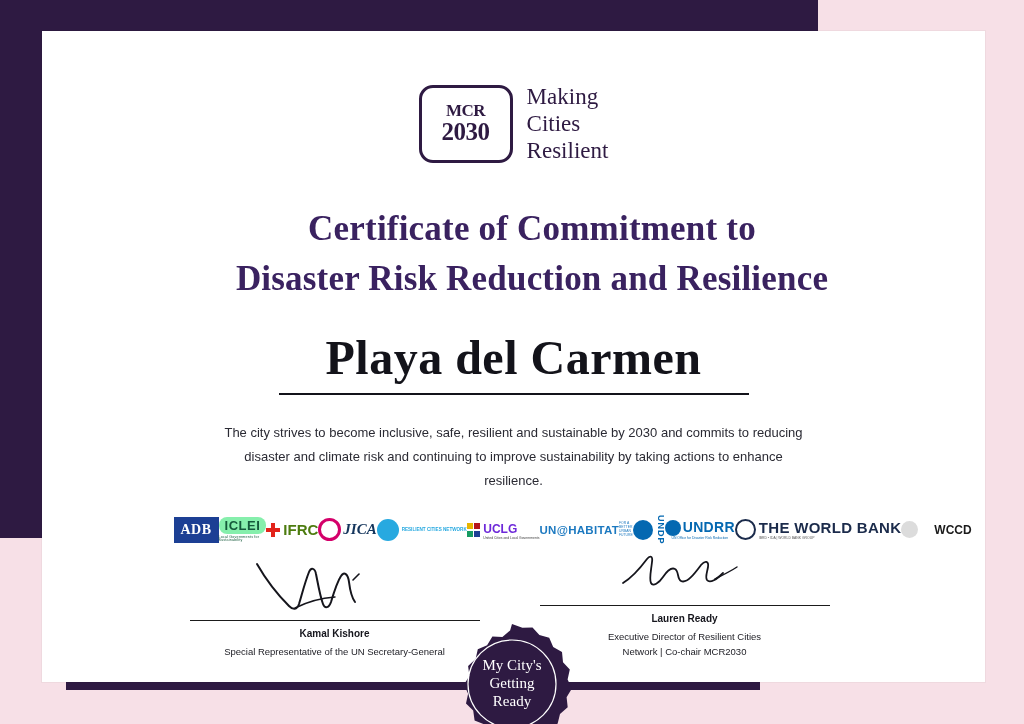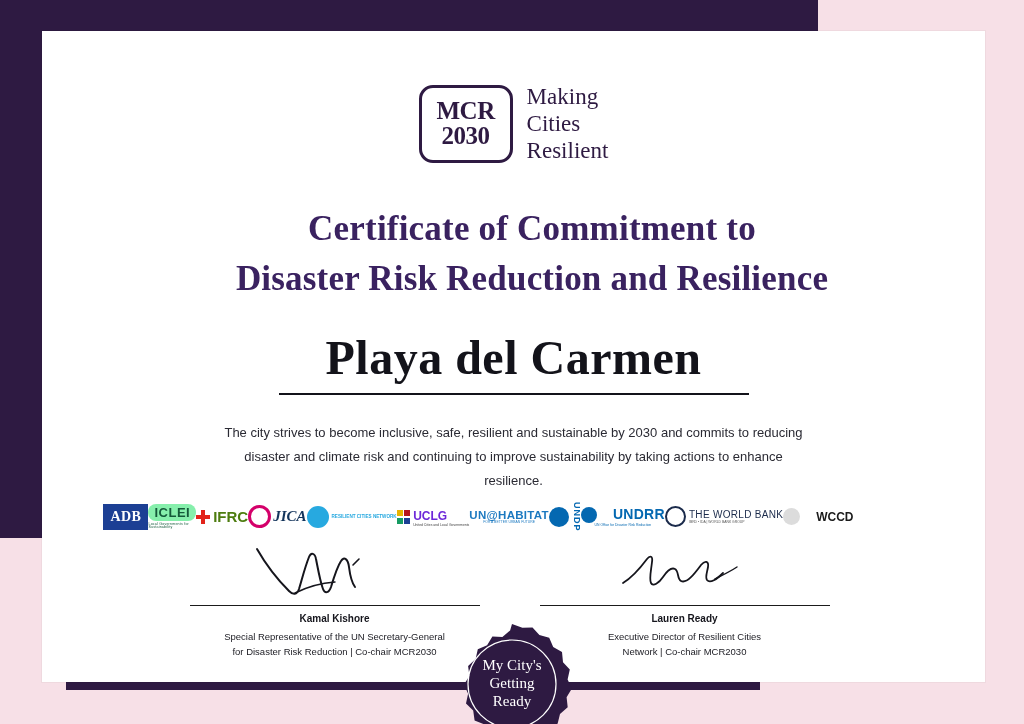--- a/index.html
+++ b/index.html
@@ -71,21 +71,21 @@
     border: 3px solid #2e1a42;
     border-radius: 14px;
     display: flex;
     flex-direction: column;
     align-items: center;
     justify-content: center;
     color: #2e1a42;
     font-family: "Liberation Serif", serif;
   }
   .mcr-box .mcr {
-    font-size: 25px;
+    font-size: 17px;
     font-weight: bold;
     line-height: 1;
     letter-spacing: -0.5px;
   }
   .mcr-box .yr {
     font-size: 25px;
     font-weight: bold;
     line-height: 1.05;
     letter-spacing: -0.5px;
   }
@@ -128,25 +128,25 @@
     margin: 26px auto 0;
     width: 600px;
     text-align: center;
     font-size: 13px;
     color: #2a2a33;
     line-height: 1.85;
   }
 
   
   .partners {
-    margin: 9px auto 0;
+    margin: 22px auto 0;
     width: 680px;
     display: flex;
     align-items: center;
-    justify-content: flex-end;
+    justify-content: flex-start;
   }
   .plogo {
     display: flex;
     align-items: center;
     justify-content: center;
     height: 30px;
   }
   .plogo .txt { white-space: nowrap; }
 
   .p-adb {
@@ -250,21 +250,20 @@
   .p-uclg .sq i:nth-child(1){ background:#e7b400; }
   .p-uclg .sq i:nth-child(2){ background:#b5151c; }
   .p-uclg .sq i:nth-child(3){ background:#169b62; }
   .p-uclg .sq i:nth-child(4){ background:#1c3f94; }
   .p-uclg .txt { line-height: 1.1; text-align: left; }
   .p-uclg .big { font-size: 12px; font-weight: bold; color: #6d28d9; }
   .p-uclg .small { font-size: 3.4px; color: #444; }
 
   .p-unhab {
     display: flex;
-    flex-direction: column;
     align-items: center;
     line-height: 1.1;
   }
   .p-unhab .big {
     font-size: 11.5px;
     font-weight: bold;
     color: #1c79c0;
     letter-spacing: 0.3px;
   }
   .p-unhab .small { font-size: 3.4px; color: #1c79c0; }
@@ -286,21 +285,21 @@
     line-height: 1;
     writing-mode: vertical-rl;
     letter-spacing: 1px;
   }
   .p-undrr {
     display: flex;
     flex-direction: column;
     align-items: center;
     line-height: 1.1;
   }
-  .p-undrr .row { display: flex; align-items: center; gap: 16px; }
+  .p-undrr .row { display: flex; align-items: center; gap: 2px; }
   .p-undrr .globe {
     width: 16px; height: 16px;
     border-radius: 50%;
     background: #0468b1;
   }
   .p-undrr .big {
     font-size: 14px;
     font-weight: bold;
     color: #0468b1;
     letter-spacing: 0.3px;
@@ -311,21 +310,21 @@
     display: flex;
     align-items: center;
     gap: 3px;
   }
   .p-wb .mark {
     width: 17px; height: 17px;
     border-radius: 50%;
     border: 2px solid #1b2b4b;
   }
   .p-wb .txt { line-height: 1.15; text-align: left; }
-  .p-wb .big { font-size: 10px; font-weight: normal; color: #1b2b4b; letter-spacing: 0.3px; }
+  .p-wb .big { font-size: 15px; font-weight: bold; color: #1b2b4b; letter-spacing: 0.3px; }
   .p-wb .small { font-size: 3.4px; color: #555; }
 
   .p-wccd {
     display: flex;
     align-items: center;
     gap: 16px;
   }
   .p-wccd .mark {
     width: 17px; height: 17px;
     border-radius: 50%;
@@ -519,21 +518,20 @@
         <svg width="200" height="58" viewBox="0 0 200 58" aria-hidden="true">
           <path d="M22 6 C30 20 42 36 54 48 C58 52 62 52 64 46 C67 36 70 24 74 14 C76 9 80 10 81 16 C83 26 85 38 88 46 C90 51 94 50 96 44 C99 34 102 24 106 18 C109 13 113 16 114 24 C115 32 117 40 120 44" fill="none" stroke="#15151c" stroke-width="2" stroke-linecap="round"></path>
           <path d="M60 50 C72 44 86 40 100 39" fill="none" stroke="#15151c" stroke-width="1.4" stroke-linecap="round"></path>
           <path d="M118 22 L124 16" fill="none" stroke="#15151c" stroke-width="1.6" stroke-linecap="round"></path>
         </svg>
       </div>
       <div class="sig-line"></div>
       <div class="sig-name">Kamal Kishore</div>
       <div class="sig-role">
         <div>Special Representative of the UN Secretary-General</div>
-        <div>for Disaster Risk Reduction | Co-chair MCR2030</div>
       </div>
     </div>
 
     <div class="sig-col">
       <div class="sig-mark">
         <svg width="180" height="58" viewBox="0 0 180 58" aria-hidden="true">
           <path d="M28 40 C38 34 46 24 52 16 C55 12 58 13 57 19 C56 28 54 36 56 40 C58 44 64 40 68 34 C72 28 76 24 80 26 C84 28 82 36 86 38 C92 41 100 30 106 22 C110 17 114 18 113 24 C112 30 110 34 112 37 C115 41 122 36 128 30" fill="none" stroke="#15151c" stroke-width="1.8" stroke-linecap="round"></path>
           <path d="M120 36 C128 32 136 28 142 24" fill="none" stroke="#15151c" stroke-width="1.4" stroke-linecap="round"></path>
         </svg>
       </div>

